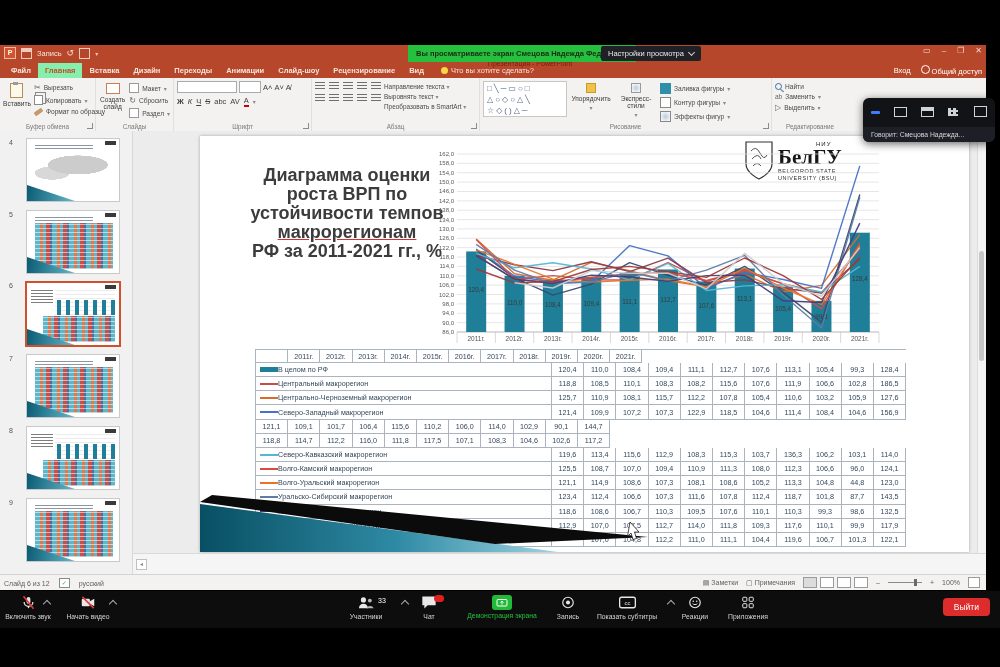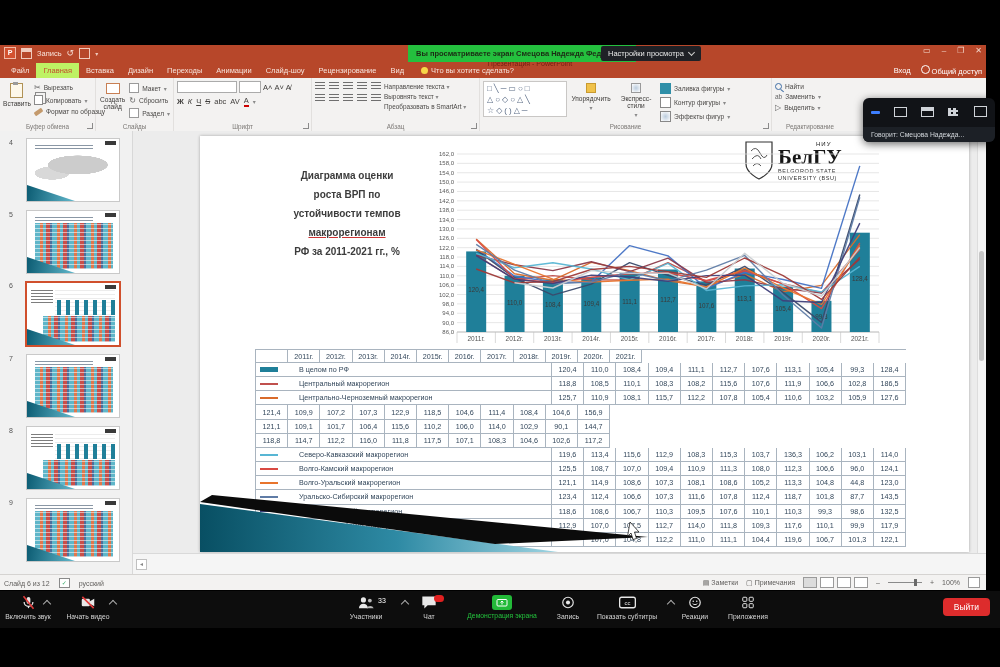--- a/index.html
+++ b/index.html
@@ -13,21 +13,21 @@
   .ppticon{width:10px;height:10px;background:#d35230;border:1px solid #f0b9a6;color:#fff;font-size:7px;line-height:10px;text-align:center;font-weight:bold;}
   .qico{width:9px;height:9px;border:1px solid #f0cabc;background:transparent;display:inline-block;}
   .qico.save{background:linear-gradient(#f0cabc 3px,transparent 3px);}
   .qundo{font-size:9px;color:#f5ddd4;}
   .qatlbl{font-size:7.5px;color:#f8e3da;}
   .winctl{position:absolute;right:4px;top:1px;display:flex;gap:11px;color:#f3d6ca;font-size:8px;}
   .wtitle{position:absolute;left:400px;top:15px;width:260px;text-align:center;font-size:7px;color:#731f10;z-index:3;}
 
   .tabsrow{position:absolute;left:0;top:15px;width:986px;height:18px;background:#b7472a;display:flex;align-items:flex-end;}
   .tab{padding:3px 7px 3px;font-size:7.5px;color:#f6e3dc;}
-  .tab.sel{background:#bef264;color:#c24e2e;}
+  .tab.sel{background:#86efac;color:#c24e2e;}
   .tellme{display:flex;align-items:center;gap:3px;margin-left:10px;padding-bottom:3px;color:#f6e3dc;font-size:7.5px;}
   .bulb{width:7px;height:7px;border-radius:50%;background:#f7d648;display:inline-block;}
   .tr-right{position:absolute;right:4px;bottom:2px;display:flex;gap:10px;align-items:center;color:#fff;font-size:7.5px;}
   .person{width:7px;height:7px;border-radius:50%;border:1px solid #fff;display:inline-block;margin-right:2px;}
 
   
   .ribbon{position:absolute;left:0;top:33px;width:986px;height:53px;background:#f3f2f1;border-bottom:1px solid #d5d3d1;display:flex;}
   .rg{position:relative;border-right:1px solid #e2e0de;height:100%;box-sizing:border-box;padding:3px 3px 11px;}
   .rg-label{position:absolute;left:0;right:0;bottom:1px;text-align:center;font-size:6.3px;color:#7b7875;}
   .dl{position:absolute;right:2px;bottom:2px;width:5px;height:5px;border-right:1px solid #8a8a8a;border-bottom:1px solid #8a8a8a;}
@@ -76,35 +76,35 @@
   .m-ttl{left:4px;top:5px;width:22px;height:15px;background:repeating-linear-gradient(0deg,#7d7d7d 0 1px,transparent 1px 3px);}
   .m-chart{left:28px;top:7px;width:60px;height:25px;background:repeating-linear-gradient(0deg,#ececec 0 1px,transparent 1px 4px);}
   .m-chart:after{content:"";position:absolute;left:2px;bottom:0;width:100%;height:60%;background:repeating-linear-gradient(90deg,#1f7f99 0 4px,transparent 4px 9px);}
 
   
   .workspace{position:absolute;left:133px;top:86px;width:853px;height:422px;background:#ececec;}
   .slide{position:absolute;left:67px;top:5px;width:769px;height:416px;background:#fff;box-shadow:0 0 3px rgba(0,0,0,.3);}
   .vscroll{position:absolute;right:0;top:0;width:8px;height:422px;background:#f4f4f4;border-left:1px solid #ddd;}
   .vthumb{position:absolute;left:1px;top:120px;width:5px;height:110px;background:#c6c6c6;border-radius:3px;}
 
-  .slide-title{position:absolute;left:38px;top:30px;width:218px;text-align:center;font-size:10px;line-height:19px;font-weight:bold;color:#3c3c3c;}
+  .slide-title{position:absolute;left:38px;top:30px;width:218px;text-align:center;font-size:18px;line-height:19px;font-weight:bold;color:#3c3c3c;}
   .slide-title .uline{text-decoration:underline;text-decoration-color:#c33;}
 
   .logo{position:absolute;left:544px;top:5px;width:150px;display:flex;gap:4px;align-items:flex-start;background:#fff;}
   .logo-text{line-height:1;}
   .logo-niu{font-size:6px;color:#222;letter-spacing:1px;margin-left:38px;}
   .logo-name{font-family:"Liberation Serif",serif;font-weight:bold;font-size:21px;color:#161616;text-align:center;}
   .logo-sub{font-size:5.5px;color:#333;letter-spacing:.6px;margin-top:1px;}
 
   .chartbox{position:absolute;left:229px;top:10px;width:455px;height:206px;}
   .tablebox{position:absolute;left:55px;top:213px;width:650px;height:197px;border-top:1px solid #a9b4bf;border-left:1px solid #a9b4bf;display:flex;flex-direction:column;font-size:7.2px;color:#33475b;background:#fff;}
   .trow{display:flex;flex:1;}
   .trow.thead{flex:0 0 13px;}
   .tcell,.thcell{border-right:1px solid #a9b4bf;border-bottom:1px solid #a9b4bf;box-sizing:border-box;display:flex;align-items:center;justify-content:center;}
-  .name-col{width:296px;flex:none;justify-content:flex-start;padding-left:4px;gap:21px;}
+  .name-col{width:296px;flex:none;justify-content:flex-start;padding-left:4px;gap:0;}
   .tcell.num,.thcell{width:32.2px;flex:none;}
   .swatch{display:inline-block;width:18px;flex:none;}
   .swb{height:5px;}
   .swl{height:2px;}
 
   .wedgebox{position:absolute;left:0;top:346px;width:470px;height:70px;pointer-events:none;}
 
   .notes{position:absolute;left:133px;top:508px;width:853px;height:21px;background:#f5f5f5;border-top:1px solid #d9d9d9;color:#8a8a8a;font-size:8px;}
   .notes-label{position:absolute;left:22px;top:19px;}
   .notes-collapse{position:absolute;left:3px;top:5px;width:9px;height:9px;border:1px solid #c0c0c0;background:#fff;color:#888;font-size:6px;line-height:9px;text-align:center;}
@@ -164,21 +164,21 @@
         <span>–</span>
         <span>❐</span>
         <span>✕</span>
       </div>
     </div>
 
     <span class="wtitle">Презентация - PowerPoint</span>
 
     <div class="tabsrow">
       <span style="width:4px;"></span>
-      <span style="display:flex;align-items:flex-end;">
+      <span style="display:flex;align-items:flex-end;font-weight:bold;">
           <span class="tab">Файл</span>
           <span class="tab sel">Главная</span>
           <span class="tab">Вставка</span>
           <span class="tab">Дизайн</span>
           <span class="tab">Переходы</span>
           <span class="tab">Анимации</span>
           <span class="tab">Слайд-шоу</span>
           <span class="tab">Рецензирование</span>
           <span class="tab">Вид</span>
         </span>
@@ -599,20 +599,24 @@
               <div class="tcell num">115,7</div>
               <div class="tcell num">112,2</div>
               <div class="tcell num">107,8</div>
               <div class="tcell num">105,4</div>
               <div class="tcell num">110,6</div>
               <div class="tcell num">103,2</div>
               <div class="tcell num">105,9</div>
               <div class="tcell num">127,6</div>
             </div>
             <div class="trow">
+              <div class="tcell name-col">
+                <span class="swatch swl" style="background: rgb(68, 114, 196);"></span>
+                <span>Северо-Западный макрорегион</span>
+              </div>
               <div class="tcell num">121,4</div>
               <div class="tcell num">109,9</div>
               <div class="tcell num">107,2</div>
               <div class="tcell num">107,3</div>
               <div class="tcell num">122,9</div>
               <div class="tcell num">118,5</div>
               <div class="tcell num">104,6</div>
               <div class="tcell num">111,4</div>
               <div class="tcell num">108,4</div>
               <div class="tcell num">104,6</div>

